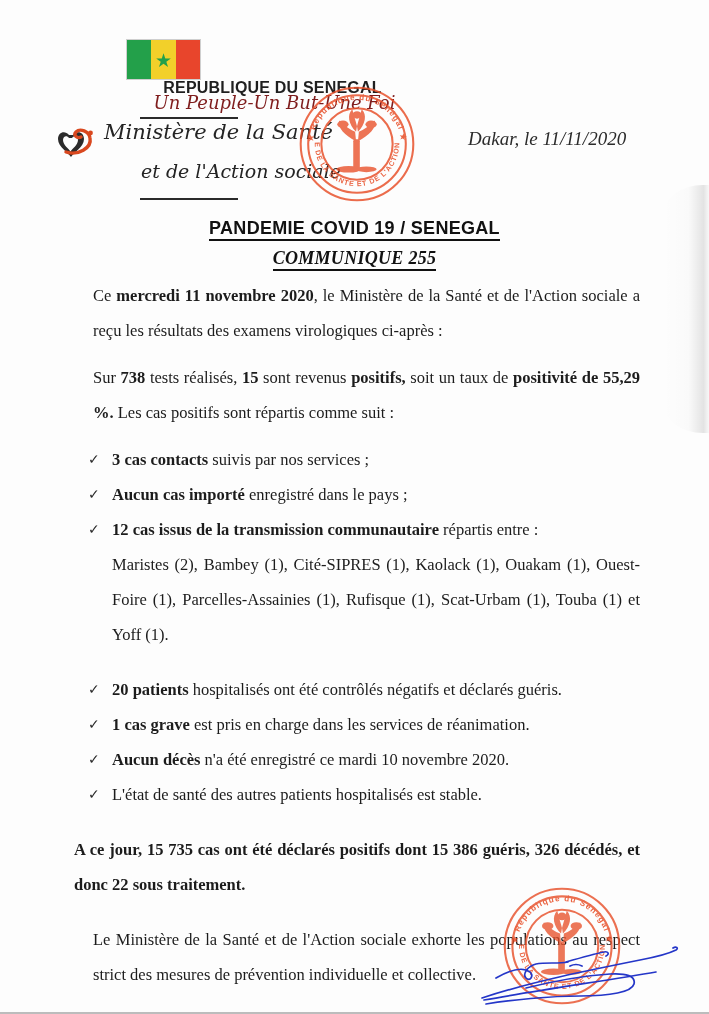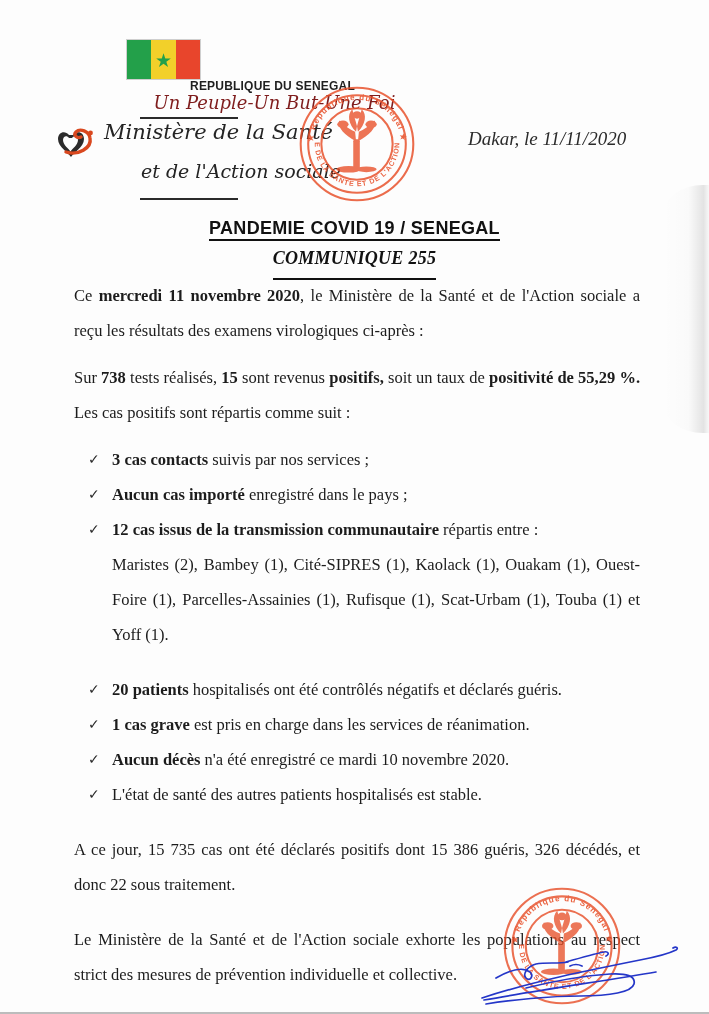--- a/index.html
+++ b/index.html
@@ -72,21 +72,21 @@
     font-size: 19px;
     line-height: 1;
   }
 
   .republic {
     position: absolute;
     left: 0; right: 4px; top: 79px;
     text-align: center;
     font-family: "Liberation Sans", sans-serif;
     font-weight: bold;
-    font-size: 12px;
+    font-size: 16px;
     letter-spacing: 0.2px;
     color: #1f1f1f;
     text-indent: -160px;
   }
   .motto {
     position: absolute;
     left: 0; right: 0; top: 92px;
     text-align: center;
     font-family: "DejaVu Serif", serif;
     font-style: italic;
@@ -174,34 +174,34 @@
     position: absolute;
     left: 0; right: 0; top: 248px;
     text-align: center;
     font-family: "Liberation Serif", serif;
     font-weight: bold;
     font-style: italic;
     font-size: 18px;
     letter-spacing: 0.3px;
     color: #111;
   }
-  .title-sub span { border-bottom: 2px solid #111; padding-bottom: 10px; }
+  .title-sub span { border-bottom: 2px solid #111; padding-bottom: 1px; }
 
   
   .body {
     position: absolute;
     left: 74px;
     top: 278px;
     width: 566px;
     font-size: 16.5px;
     line-height: 35px;
     color: #1c1c1c;
   }
   .para { text-align: justify; }
-  .para.j { text-align-last: left; }
+  .para.j { text-align-last: left; margin-left: 19px; }
   .para b { font-weight: bold; }
 
   .spacer-sm { height: 12px; }
   .spacer-md { height: 20px; }
 
   ul.checks {
     list-style: none;
     margin: 0;
     padding: 0;
   }
@@ -216,21 +216,21 @@
     left: 14px;
     top: 0;
     font-size: 14px;
     color: #2a2a2a;
   }
   .sub-list {
     padding-left: 38px;
     text-align: justify;
     text-align-last: left;
   }
-  .totals { font-weight: normal; text-align: justify; text-align-last: left; }
+  .totals { font-weight: bold; text-align: justify; text-align-last: left; }
 </style>
 </head>
 <body>
 
 <div class="page">
 
   <div class="edge-shadow"></div>
   <div class="bottom-line"></div>
 
   <div class="header">

